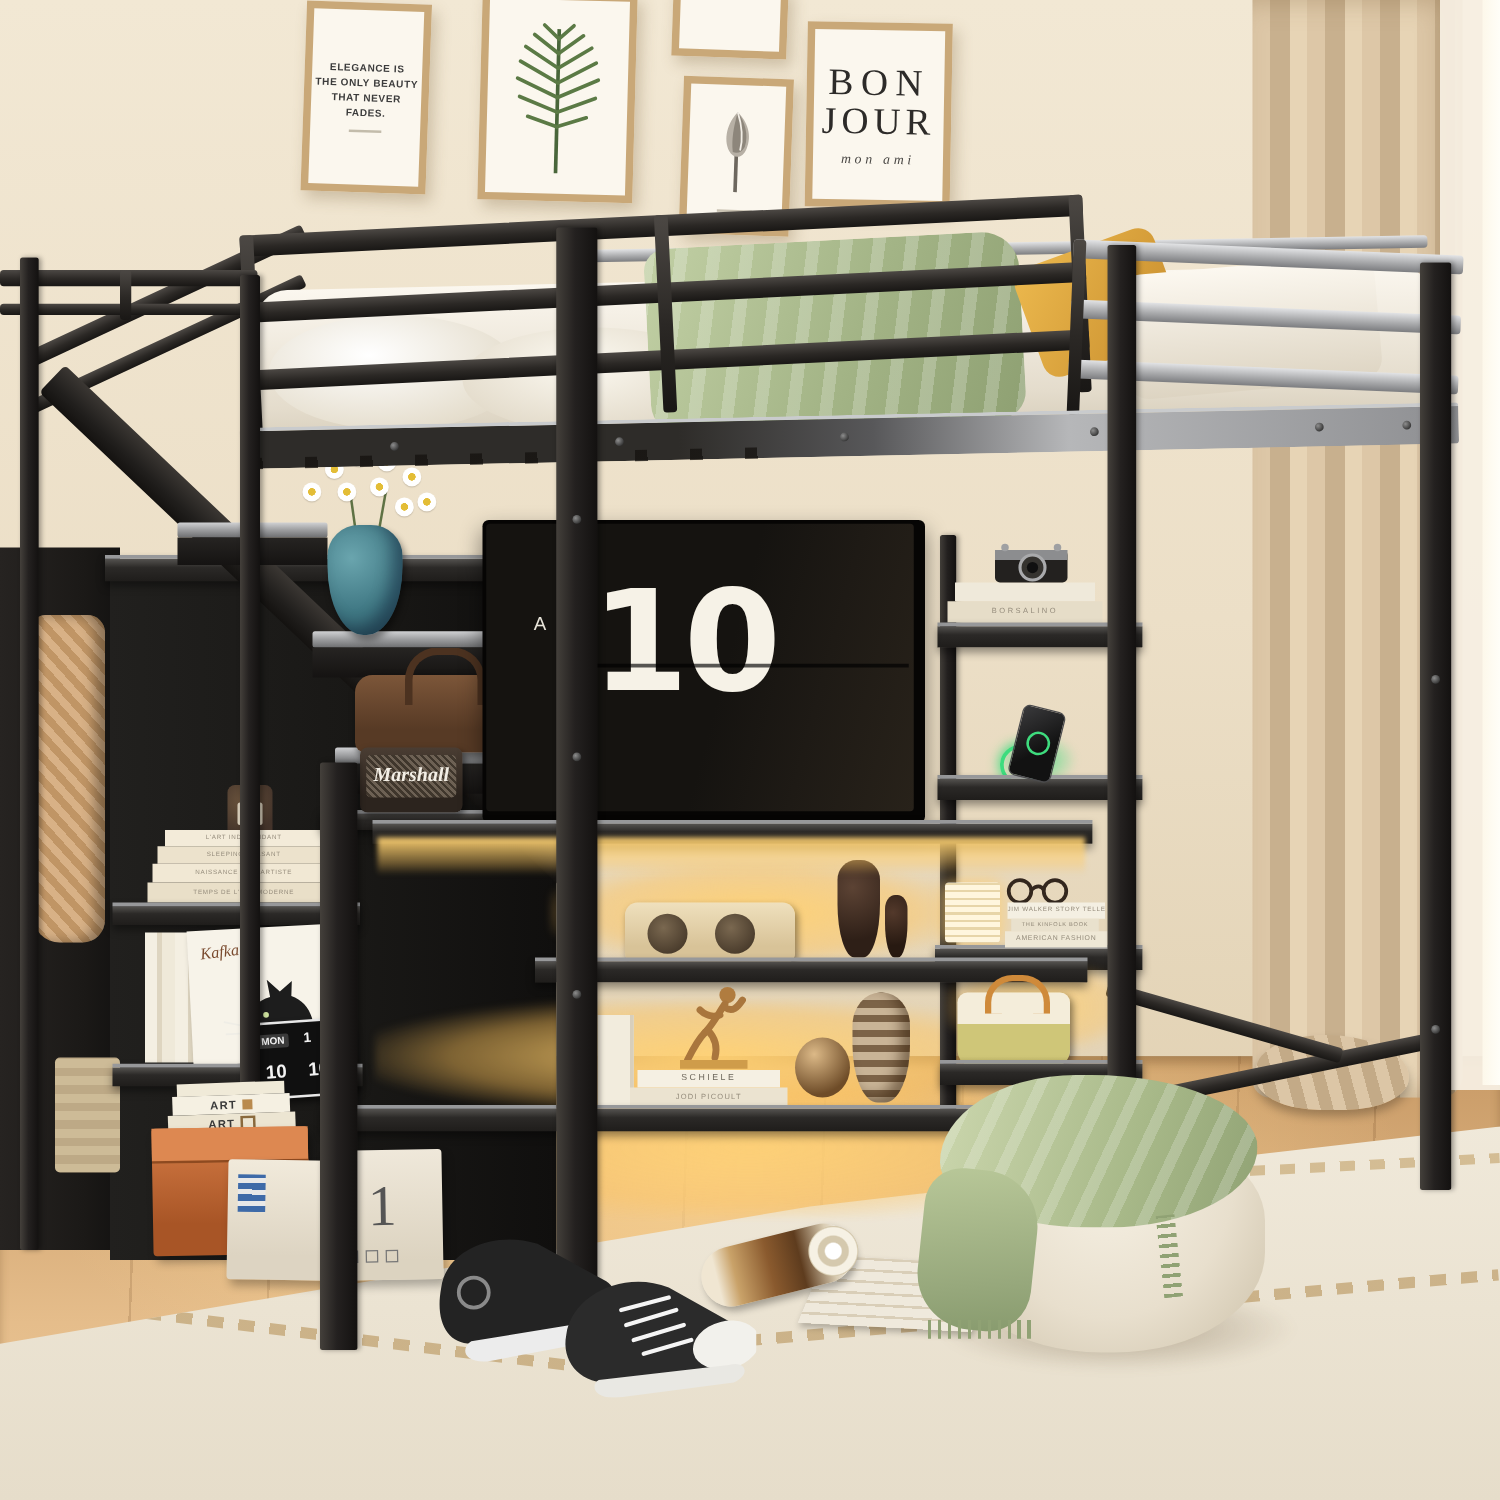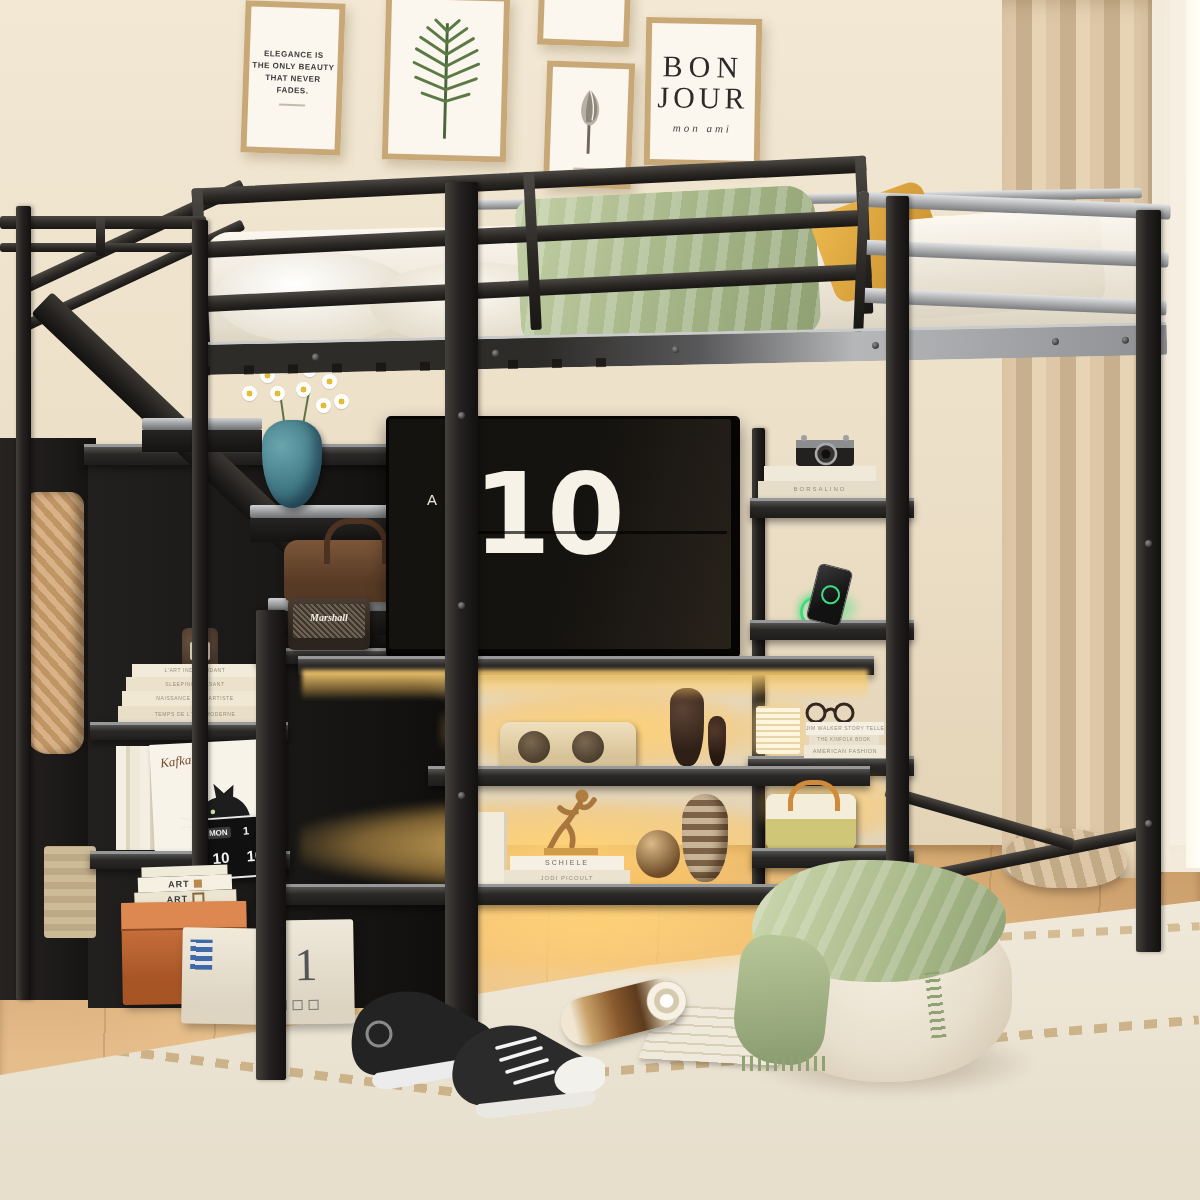--- a/index.html
+++ b/index.html
@@ -209,21 +209,21 @@
               border-radius:14px 18px 8px 8px;
               background:linear-gradient(#7c5639,#573a25 70%);box-shadow:2px 3px 6px rgba(0,0,0,.5);">
     <div class="abs" style="left:40px;top:-22px;width:52px;height:40px;border:6px solid #4c3220;
                 border-bottom:none;border-radius:26px 26px 0 0;"></div>
   </div>
   <div class="abs" style="left:288px;top:598px;width:82px;height:52px;z-index:9;border-radius:6px;
               background:linear-gradient(#4a3d33,#2c241e 75%);box-shadow:2px 3px 6px rgba(0,0,0,.5);">
     <div class="abs" style="left:5px;top:6px;width:72px;height:34px;border-radius:4px;
                 background:repeating-linear-gradient(45deg,#6d6154 0 2px,#3f362c 2px 4px);"></div>
     <div style="position:absolute;left:0;right:0;top:14px;text-align:center;color:#f3efe6;
-                font-family:'Liberation Serif',serif;font-style:italic;font-size:10px;font-weight:700;">Marshall</div>
+                font-family:'Liberation Serif',serif;font-style:italic;font-size:16px;font-weight:700;">Marshall</div>
   </div>
 
   <div class="railbar silver abs" style="left:470px;top:194px;width:672px;height:10px;z-index:6;transform:rotate(-1deg);"></div>
   <div class="railbar silver abs" style="left:1056px;top:212px;width:8px;height:116px;z-index:6;transform:rotate(2deg);"></div>
   <div class="railbar silver abs" style="left:1086px;top:214px;width:8px;height:116px;z-index:6;transform:rotate(2deg);"></div>
   <div class="railbar silver abs" style="left:1116px;top:216px;width:8px;height:114px;z-index:6;transform:rotate(2deg);"></div>
 
   <div class="abs" style="left:205px;top:222px;width:940px;height:126px;z-index:7;border-radius:26px;
               transform:rotate(-1.3deg);
               background:linear-gradient(#fbf7ef,#e4dccc 75%,#d6cdba);"></div>

